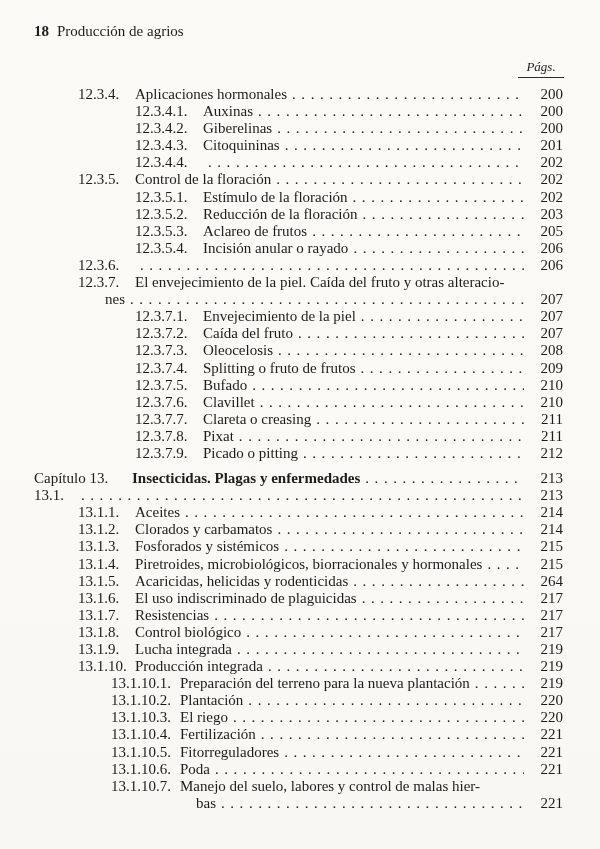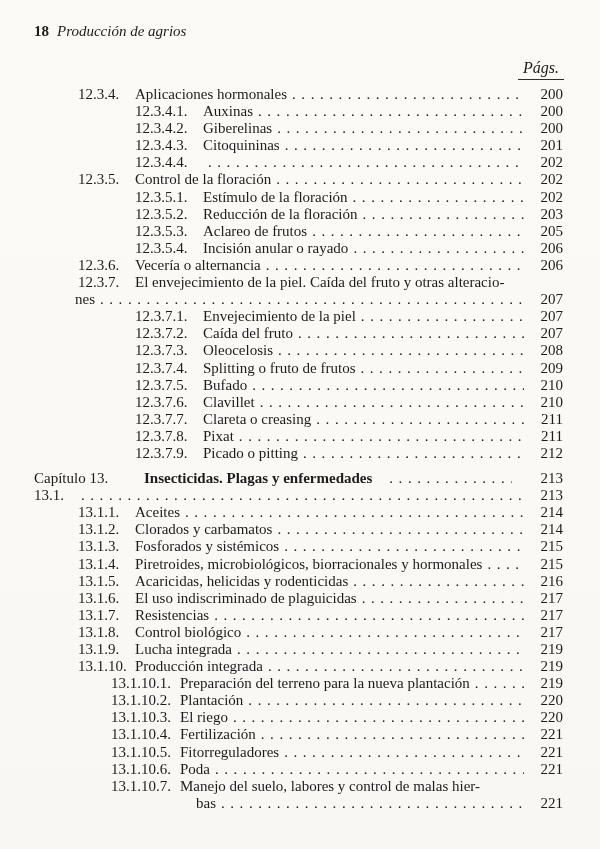--- a/index.html
+++ b/index.html
@@ -7,25 +7,25 @@
   .page {
     position:relative; width:600px; height:849px; overflow:hidden;
     background:#fbfaf7;
     background-image: linear-gradient(180deg, #fbfaf7 0%, #faf9f6 60%, #f8f7f4 100%);
     font-family:"Liberation Serif", serif;
     font-size:15px; color:#1d1c1a;
     -webkit-font-smoothing:antialiased;
   }
   .running-header { position:absolute; top:23px; left:34px; white-space:nowrap; }
   .folio { font-weight:bold; }
-  .book-title { font-style:italic; margin-left:8px; }
+  .book-title { margin-left:8px; }
 
   .pags-header {
     position:absolute; top:59px; left:518px; width:46px;
-    text-align:center; font-style:italic; font-size:16px;
+    text-align:center; font-style:italic; font-size:13px;
     padding-bottom:2px; border-bottom:1.5px solid #2e2d2b;
   }
 
   .toc { position:absolute; top:86px; left:0; width:600px; }
   .row {
     display:flex; align-items:baseline;
     height:17.1px; line-height:17.1px;
     padding-right:37px; box-sizing:border-box; width:600px;
   }
   .num   { flex:none; white-space:nowrap; }
@@ -34,23 +34,23 @@
     flex:1 1 0; min-width:0; overflow:hidden; white-space:nowrap;
     letter-spacing:0.9px; margin-left:5px; margin-right:9px;
   }
   .pagenum { flex:none; width:30px; text-align:right; white-space:nowrap; }
 
   .lv1 .num { margin-left:34px;  width:98px; }
   .lv2 .num { margin-left:34px;  width:42px; }
   .lv3 .num { margin-left:78px;  width:57px; }
   .lv4 .num { margin-left:135px; width:68px; }
   .lv5 .num { margin-left:111px; width:69px; }
-  .cont.lv3 .title { margin-left:75px; }
+  .cont.lv3 .title { margin-left:105px; }
   .cont.lv5 .title { margin-left:196px; }
-  .space-before { margin-top:8px;gap:12px; }
+  .space-before { margin-top:8px; }
   .bold-title .title { font-weight:bold; }
 </style>
 </head>
 <body>
 
 <div class="page">
 
   <div class="running-header">
     <span class="folio">18</span><span class="book-title">Producción de agrios</span>
   </div>
@@ -112,21 +112,20 @@
         <span class="pagenum">205</span>
       </div>
       <div class="row lv4">
         <span class="num">12.3.5.4.</span>
         <span class="title">Incisión anular o rayado</span>
         <span class="leader">. . . . . . . . . . . . . . . . . . . . . . . . . . . . . . . . . . . . . . . . . . . . . . . . . . . . . . . . . . . . . . . . . . . . . . . . . . . . . . . . . . . . . . . . . . </span>
         <span class="pagenum">206</span>
       </div>
       <div class="row lv3">
         <span class="num">12.3.6.</span>
-        <span class="title">Vecería o alternancia</span>
         <span class="leader">. . . . . . . . . . . . . . . . . . . . . . . . . . . . . . . . . . . . . . . . . . . . . . . . . . . . . . . . . . . . . . . . . . . . . . . . . . . . . . . . . . . . . . . . . . </span>
         <span class="pagenum">206</span>
       </div>
       <div class="row lv3">
         <span class="num">12.3.7.</span>
         <span class="title">El envejecimiento de la piel. Caída del fruto y otras alteracio-</span>
       </div>
       <div class="row cont lv3">
         <span class="title">nes</span>
         <span class="leader">. . . . . . . . . . . . . . . . . . . . . . . . . . . . . . . . . . . . . . . . . . . . . . . . . . . . . . . . . . . . . . . . . . . . . . . . . . . . . . . . . . . . . . . . . . </span>
@@ -218,21 +217,21 @@
       <div class="row lv3">
         <span class="num">13.1.4.</span>
         <span class="title">Piretroides, microbiológicos, biorracionales y hormonales</span>
         <span class="leader">. . . . . . . . . . . . . . . . . . . . . . . . . . . . . . . . . . . . . . . . . . . . . . . . . . . . . . . . . . . . . . . . . . . . . . . . . . . . . . . . . . . . . . . . . . </span>
         <span class="pagenum">215</span>
       </div>
       <div class="row lv3">
         <span class="num">13.1.5.</span>
         <span class="title">Acaricidas, helicidas y rodenticidas</span>
         <span class="leader">. . . . . . . . . . . . . . . . . . . . . . . . . . . . . . . . . . . . . . . . . . . . . . . . . . . . . . . . . . . . . . . . . . . . . . . . . . . . . . . . . . . . . . . . . . </span>
-        <span class="pagenum">216</span>
+        <span class="pagenum">264</span>
       </div>
       <div class="row lv3">
         <span class="num">13.1.6.</span>
         <span class="title">El uso indiscriminado de plaguicidas</span>
         <span class="leader">. . . . . . . . . . . . . . . . . . . . . . . . . . . . . . . . . . . . . . . . . . . . . . . . . . . . . . . . . . . . . . . . . . . . . . . . . . . . . . . . . . . . . . . . . . </span>
         <span class="pagenum">217</span>
       </div>
       <div class="row lv3">
         <span class="num">13.1.7.</span>
         <span class="title">Resistencias</span>

